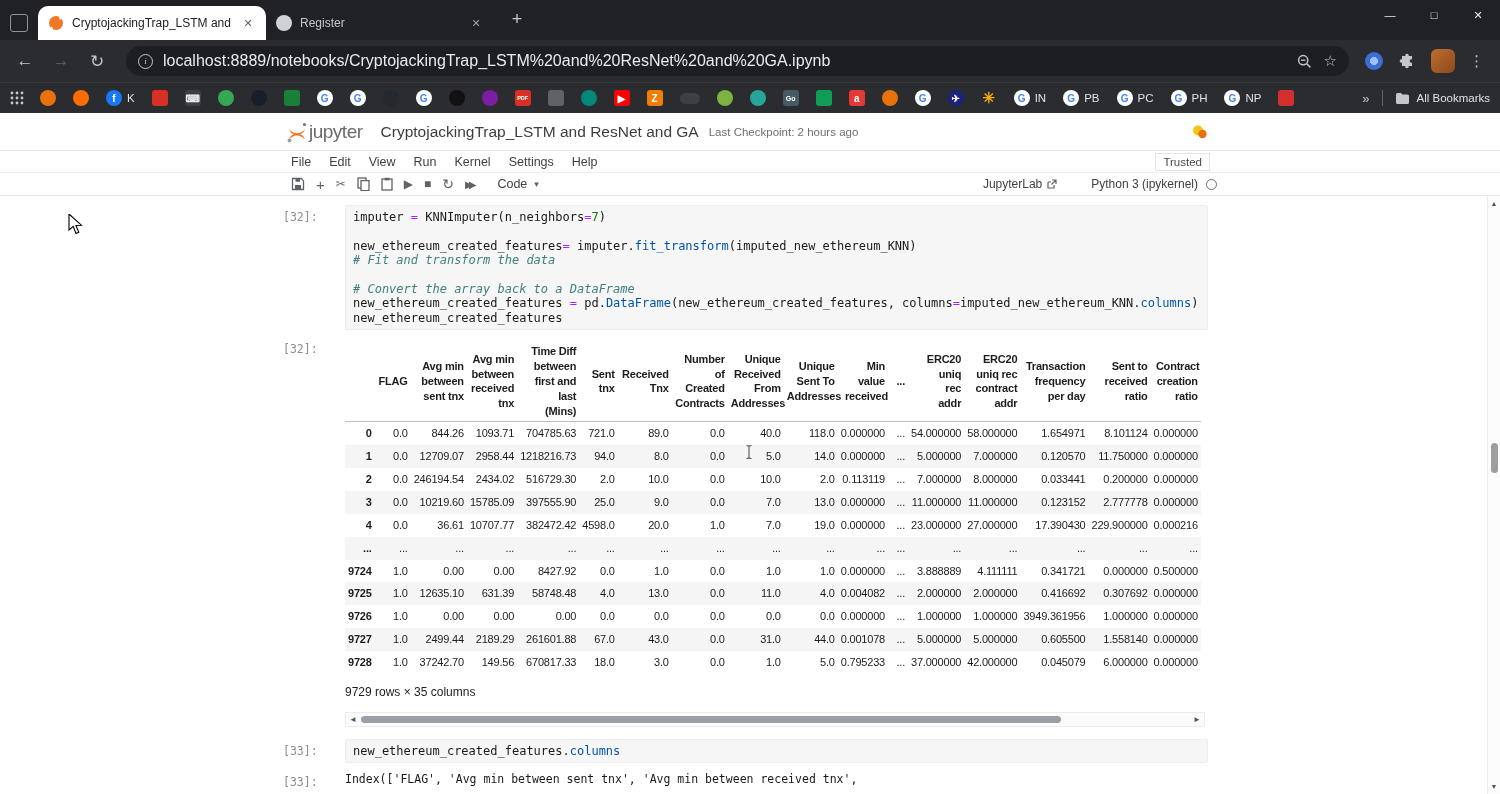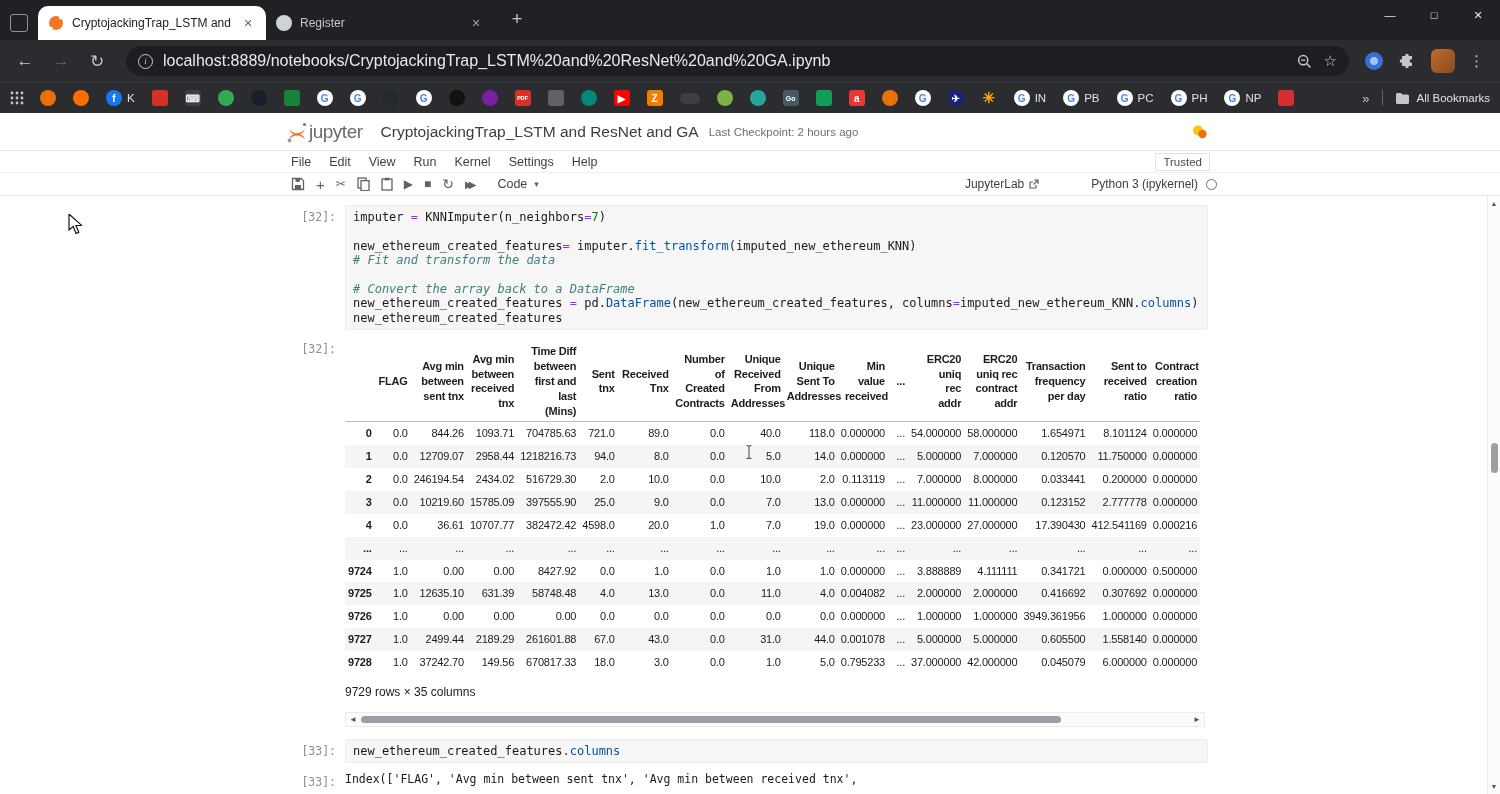--- a/index.html
+++ b/index.html
@@ -57,29 +57,29 @@
   .jp-header-right { margin-left:auto; display:flex; }
   .jp-menu { height:22px; display:flex; align-items:center; padding:0 290px 0 291px; border-bottom:1px solid #efefef; font-size:12.5px; color:#3f3f3f;justify-content:flex-end; }
   .jp-menu .mi { padding:0 9px; }
   .jp-menu .mi:first-child { padding-left:0; }
   .trusted { margin-left:auto; font-size:11.5px; color:#4a4a4a; border:1px solid #e3e3e3; padding:0 7px; line-height:16px; }
   .jp-toolbar { height:23px; display:flex; align-items:center; gap:11px; padding:0 283px 0 291px; border-bottom:1px solid #e7e7e7; color:#5f6368; }
   .tb-ic { display:flex; align-items:center; justify-content:center; font-size:12px; color:#5f6368; }
   .tb-ic.ff { letter-spacing:-4px; font-size:10px; padding-right:4px; }
   .cell-type { margin-left:10px; font-size:12.5px; color:#3f3f3f; display:flex; align-items:center; gap:7px; }
   .cell-type .caret { font-size:9px; color:#5f6368; }
-  .jp-tb-right { margin-left:auto; display:flex; align-items:center; gap:52px; font-size:12px; color:#3f3f3f; }
+  .jp-tb-right { margin-left:auto; display:flex; align-items:center; gap:34px; font-size:12px; color:#3f3f3f; }
   .jlab { display:flex; align-items:center; gap:5px; }
   .kgroup { display:flex; align-items:center; gap:8px; }
   .kcircle { width:11px; height:11px; border:1px solid #6f6f6f; border-radius:50%; }
 
   
   .nb { margin-left:283px; width:925px; padding-top:9px; }
   .cellrow { display:flex; margin-bottom:7px; }
-  .prompt { width:62px; flex:none; text-align:right; padding:5px 9px 0 0; font-family:"DejaVu Sans Mono", monospace; font-size:11.5px; color:#8c8c8c; }
+  .prompt { width:62px; flex:none; text-align:left; padding:5px 9px 0 0; font-family:"DejaVu Sans Mono", monospace; font-size:11.5px; color:#8c8c8c; }
   .cell-input { flex:1; background:#f6f6f6; border:1px solid #ededed; border-radius:2px; padding:4px 7px; min-width:0; }
   .cm-line { font-family:"DejaVu Sans Mono", monospace; font-size:12px; line-height:14.4px; color:#1a1a1a; white-space:pre; }
   .tok-c { color:#408080; font-style:italic; }
   .tok-o { color:#aa22ff; }
   .tok-n { color:#008000; }
   .tok-p { color:#0055aa; }
   .out-content { flex:1; min-width:0; padding-top:3px; }
 
   .df { border-collapse:collapse; letter-spacing:-0.2px; color:#1c1c1c; }
   .df th, .df td { padding:4px 3px; text-align:right; vertical-align:middle; font-size:11px; line-height:1.35; white-space:nowrap; }
@@ -505,21 +505,21 @@
                   <td>4598.0</td>
                   <td>20.0</td>
                   <td>1.0</td>
                   <td>7.0</td>
                   <td>19.0</td>
                   <td>0.000000</td>
                   <td>...</td>
                   <td>23.000000</td>
                   <td>27.000000</td>
                   <td>17.390430</td>
-                  <td>412.541169</td>
+                  <td>229.900000</td>
                   <td>0.000216</td>
                 </tr>
                 <tr>
                   <th>...</th>
                   <td>...</td>
                   <td>...</td>
                   <td>...</td>
                   <td>...</td>
                   <td>...</td>
                   <td>...</td>

